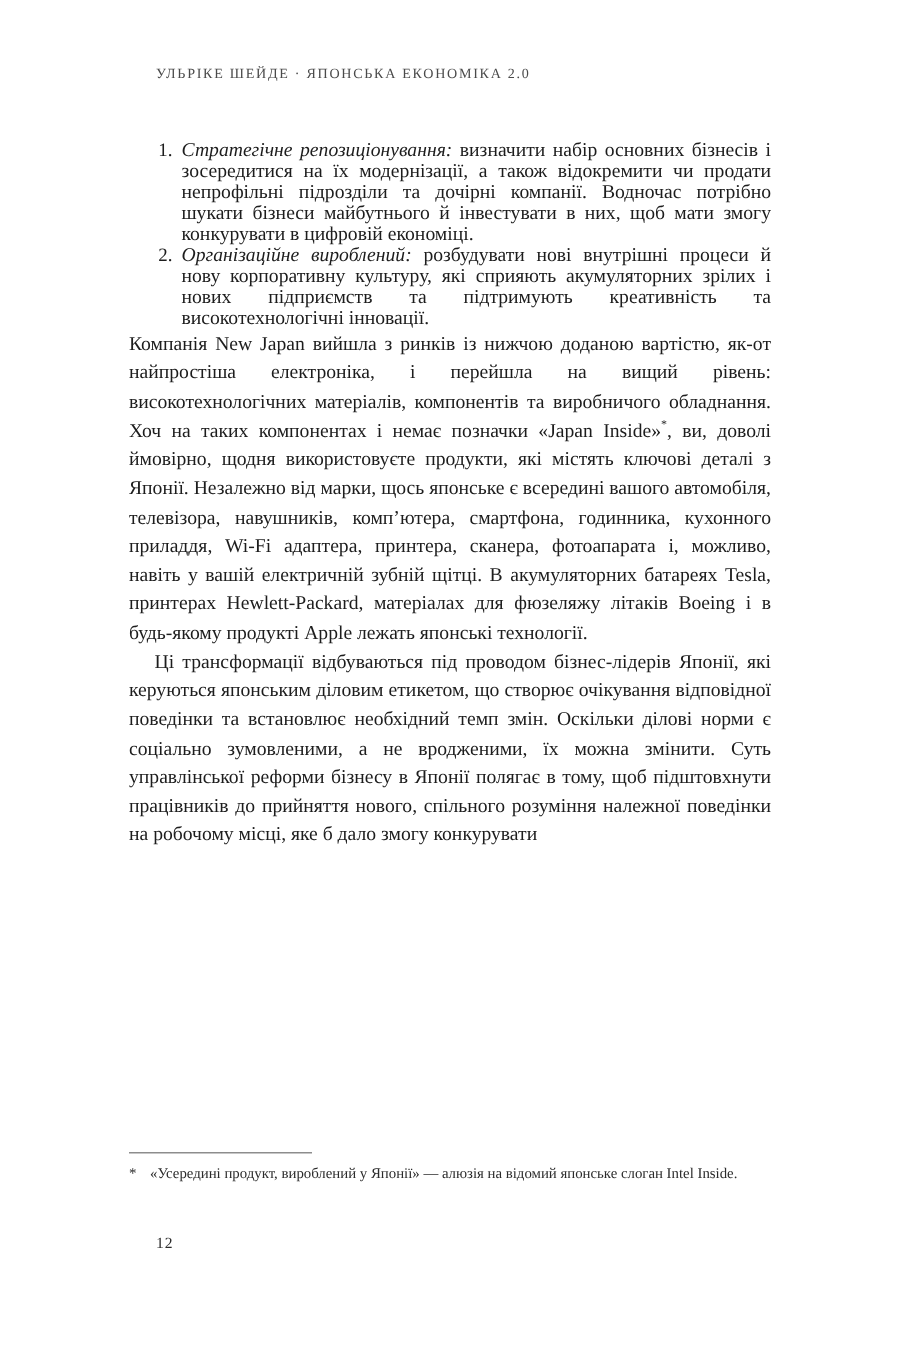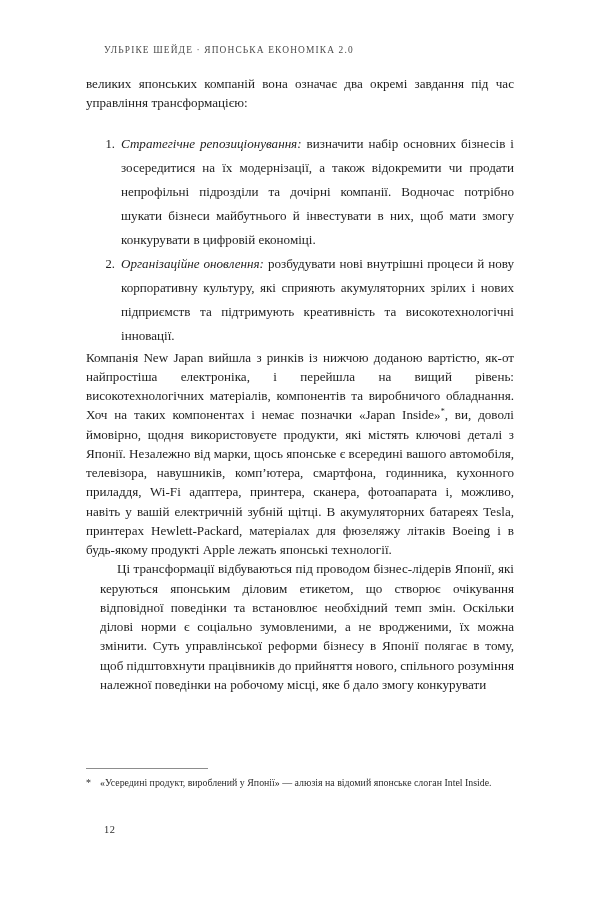--- a/index.html
+++ b/index.html
@@ -49,39 +49,38 @@
     margin: 0;
     font-size: 13.1px;
     line-height: 19.25px;
     text-align: justify;
     text-justify: inter-word;
     hyphens: manual;
   }
 
   p.body.indent {
     text-indent: 17px;
-    margin-left: 14px;
   }
 
   .gap-before {
     margin-top: 19.2px;
     font-family: Liberation Serif, serif;
   }
 
   
   ol.numlist {
     margin: 19.2px 0 0 0;
     padding: 0 0 0 35px;
     list-style: none;
     counter-reset: itm;
   }
   ol.numlist > li {
     position: relative;
     font-size: 13.1px;
-    line-height: 24px;
+    line-height: 14px;
     text-align: justify;
     margin: 0 0 0 0;
     counter-increment: itm;
   }
   ol.numlist > li + li {
     margin-top: 0;
   }
   ol.numlist > li::before {
     content: counter(itm) ".";
     position: absolute;
@@ -145,25 +144,24 @@
 </style>
 </head>
 <body>
 
 <div class="page">
 
   <div class="running-head">УЛЬРІКЕ ШЕЙДЕ · ЯПОНСЬКА ЕКОНОМІКА 2.0</div>
 
   <div class="textblock">
 
-    <p class="body">великих японських компаній вона означає два окремі завдання під час управління трансформацією:</p>
 
     <ol class="numlist">
       <li><span class="term">Стратегічне репозиціонування:</span><span> визначити набір основних бізнесів і зосередитися на їх модернізації, а також відокремити чи продати непрофільні підрозділи та дочірні компанії. Водночас потрібно шукати бізнеси майбутнього й інвестувати в них, щоб мати змогу конкурувати в цифровій економіці.</span></li>
-      <li><span class="term">Організаційне оновлення:</span><span> розбудувати нові внутрішні процеси й нову корпоративну культуру, які сприяють акумуляторних зрілих і нових підприємств та підтримують креативність та високотехнологічні інновації.</span></li>
+      <li><span class="term">Організаційне вироблений:</span><span> розбудувати нові внутрішні процеси й нову корпоративну культуру, які сприяють акумуляторних зрілих і нових підприємств та підтримують креативність та високотехнологічні інновації.</span></li>
     </ol>
 
     <p class="body gap-before"><span>Компанія New Japan вийшла з ринків із нижчою доданою вартістю, як-от найпростіша електроніка, і перейшла на вищий рівень: високотехнологічних матеріалів, компонентів та виробничого обладнання. Хоч на таких компонентах і немає позначки «Japan Inside»</span><sup class="fn">*</sup><span>, ви, доволі ймовірно, щодня використовуєте продукти, які містять ключові деталі з Японії. Незалежно від марки, щось японське є всередині вашого автомобіля, телевізора, навушників, комп’ютера, смартфона, годинника, кухонного приладдя, Wi-Fi адаптера, принтера, сканера, фотоапарата і, можливо, навіть у вашій електричній зубній щітці. В акумуляторних батареях Tesla, принтерах Hewlett-Packard, матеріалах для фюзеляжу літаків Boeing і в будь-якому продукті Apple лежать японські технології.</span></p>
 
     <p class="body indent">Ці трансформації відбуваються під проводом бізнес-лідерів Японії, які керуються японським діловим етикетом, що створює очікування відповідної поведінки та встановлює необхідний темп змін. Оскільки ділові норми є соціально зумовленими, а не вродженими, їх можна змінити. Суть управлінської реформи бізнесу в Японії полягає в тому, щоб підштовхнути працівників до прийняття нового, спільного розуміння належної поведінки на робочому місці, яке б дало змогу конкурувати</p>
 
   </div>
 
   <div class="footnote-rule"></div>
 

